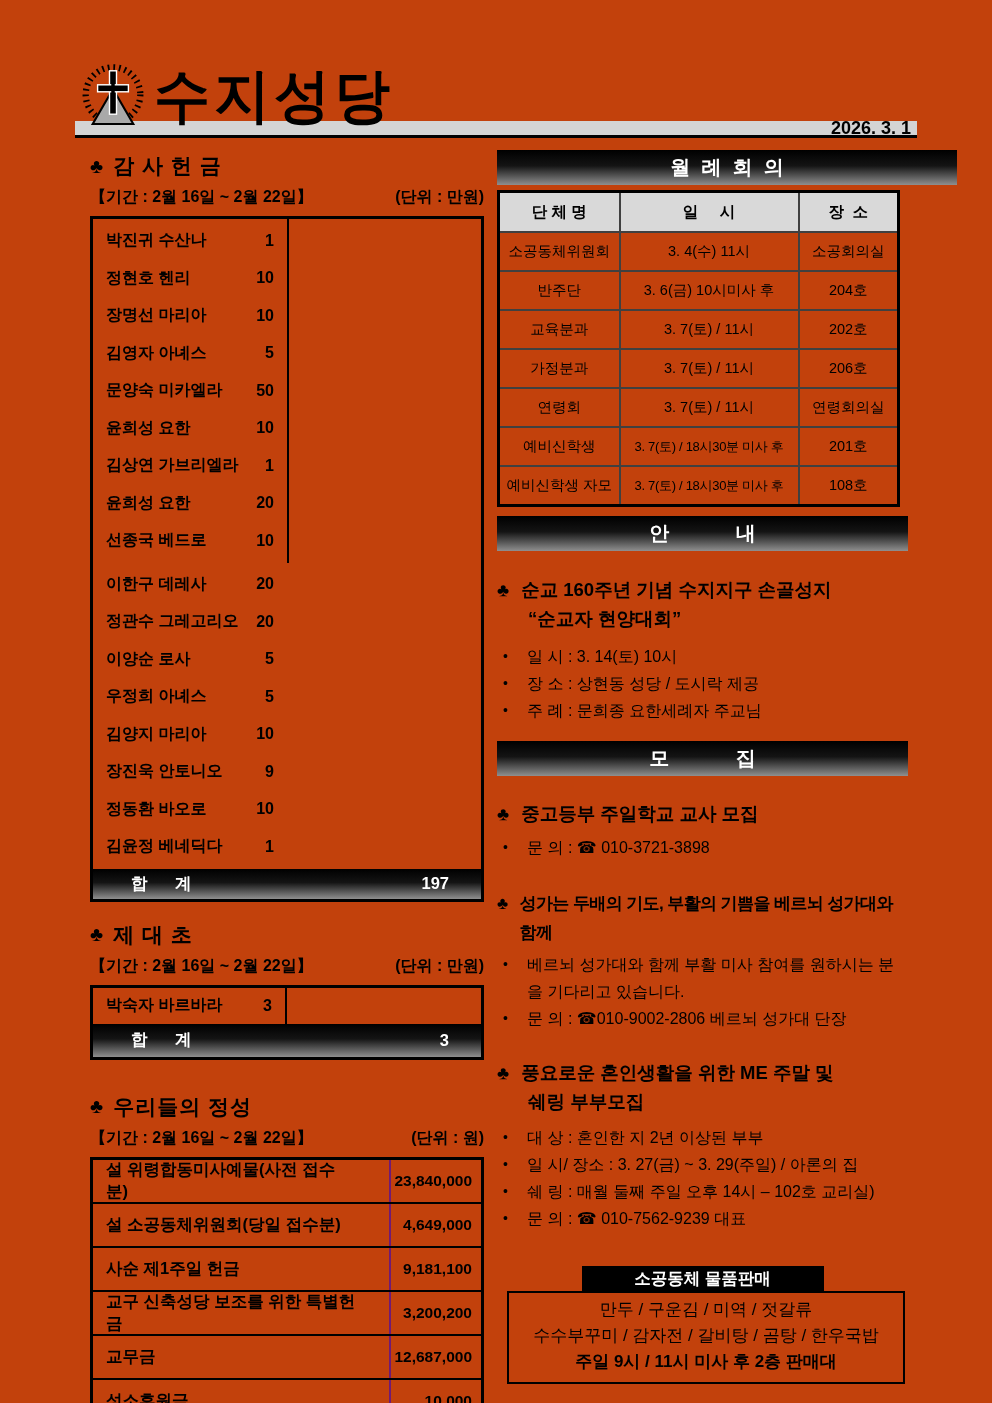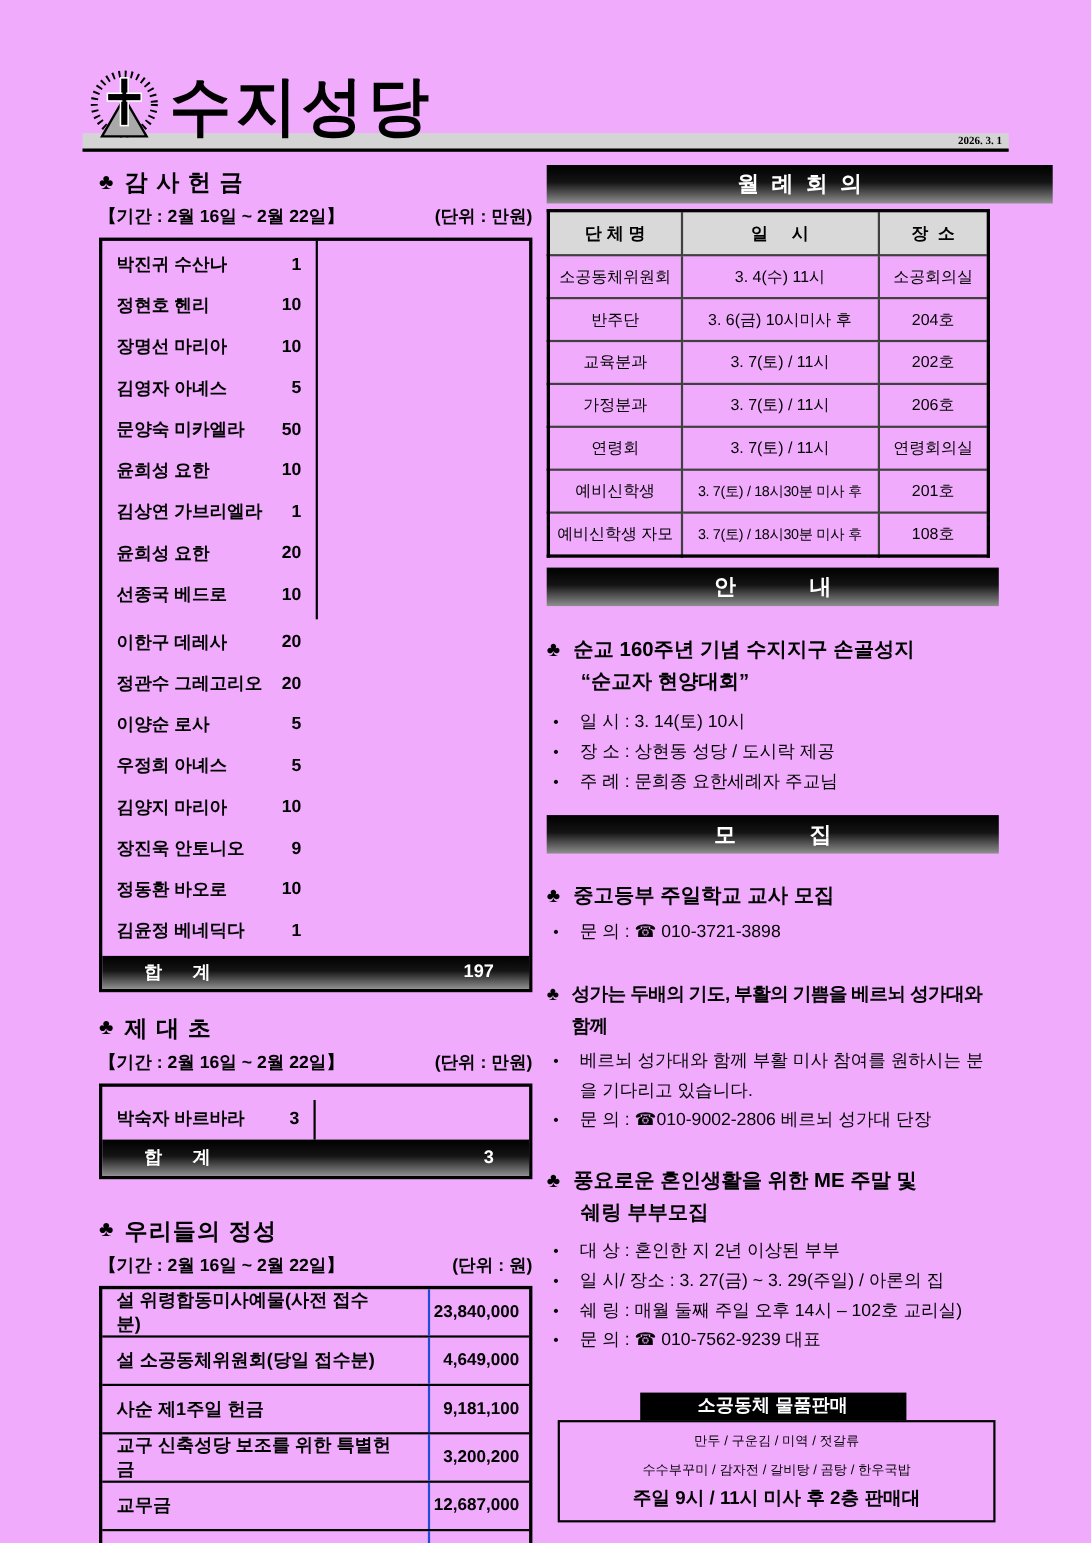--- a/index.html
+++ b/index.html
@@ -1,73 +1,73 @@
 <!DOCTYPE html>
 <html><head>
 <meta charset="utf-8">
 <style>
   html,body{margin:0;padding:0;background:#e8e8e8;}
   .page{
-    position:relative;width:992px;height:1403px;margin:0 auto;background:#f0abfc;
+    position:relative;width:992px;height:1403px;margin:0 auto;background:#c2410c;
     font-family:"Liberation Sans","DejaVu Sans",sans-serif;color:#000;overflow:hidden;
   }
   
   .header{position:absolute;left:0;top:0;width:992px;height:150px;}
   .brand{position:absolute;left:78px;top:58px;display:flex;align-items:center;z-index:2;}
   .logo-icon{width:70px;height:76px;margin-right:6px;}
   .brand-name{font-size:56px;font-weight:bold;letter-spacing:4px;line-height:1;transform:scaleY(1.05);}
   .date-bar{position:absolute;left:75px;top:121px;width:842px;height:14px;background:#d4d4d4;border-bottom:3px solid #000;}
-  .date-text{position:absolute;right:6px;bottom:-1px;font-size:10px;font-weight:bold;line-height:15px;font-family:Liberation Serif, serif;}
+  .date-text{position:absolute;right:6px;bottom:-1px;font-size:18px;font-weight:bold;line-height:15px;}
   
   .col-left{position:absolute;left:90px;top:152px;width:394px;}
   .col-right{position:absolute;left:497px;top:150px;width:411px;}
   
   .sec-title{display:flex;align-items:center;font-size:21px;font-weight:bold;letter-spacing:1px;}
   .sec-title .club{font-size:20px;margin-right:9px;}
   .period-row{display:flex;justify-content:space-between;align-items:flex-end;font-size:16px;font-weight:bold;margin:7px 0 8px 0;}
   .grad{background:linear-gradient(180deg,#000000 0%,#141414 45%,#8f8f8f 100%);color:#fff;}
   .grad-bar{height:35px;display:flex;align-items:center;justify-content:center;font-size:20px;font-weight:bold;}
   .pre{white-space:pre;}
   
   .don-table{border:3px solid #000;display:flex;}
   .don-col{width:50%;padding:3px 0;}
   .don-col.first{border-right:2px solid #000;}
   .don-row{display:flex;justify-content:space-between;align-items:center;height:37.5px;padding:0 13px;font-size:16px;font-weight:bold;}
   .total-row{display:flex;justify-content:space-between;align-items:center;height:30px;padding:0 32px 0 38px;font-size:16.5px;font-weight:bold;}
   
   .altar-table{border:3px solid #000;}
   .altar-body{display:flex;}
-  .altar-cell{width:50%;height:36px;display:flex;justify-content:space-between;align-items:center;padding:0 13px;box-sizing:border-box;font-size:16px;font-weight:bold;margin-top:12px;}
+  .altar-cell{width:50%;height:36px;display:flex;justify-content:space-between;align-items:center;padding:0 13px;box-sizing:border-box;font-size:16px;font-weight:bold;}
   .altar-cell.first{border-right:2px solid #000;}
   .altar-table .total-row{height:33px;}
   
   .offer-table{border:3px solid #000;}
   .offer-row{display:grid;grid-template-columns:1fr 92px;gap:32px;}
   .offer-row + .offer-row{border-top:2px solid #000;}
   .offer-label{padding-left:13px;display:flex;align-items:center;height:42px;font-size:16.5px;font-weight:bold;}
-  .offer-amount{border-left:2px solid #1d4ed8;display:flex;align-items:center;justify-content:flex-end;padding-right:9px;font-size:15.5px;font-weight:bold;}
+  .offer-amount{border-left:2px solid #701a75;display:flex;align-items:center;justify-content:flex-end;padding-right:9px;font-size:15.5px;font-weight:bold;}
   
   .mon-table{border-collapse:collapse;width:400px;table-layout:fixed;margin-top:5px;}
   .mon-table th,.mon-table td{border:2px solid #404040;text-align:center;vertical-align:middle;height:37px;font-size:14.5px;padding:0 2px;}
   .mon-table th{background:#d9d9d9;font-size:15.5px;font-weight:bold;height:38px;}
   .mon-table{border:3px solid #000;}
   .cell-sm{font-size:13px !important;letter-spacing:-0.3px;}
   
   .headline{display:flex;font-size:18.5px;font-weight:bold;line-height:29px;}
   .headline .club{margin-right:12px;}
   .headline.tight{font-size:17px;letter-spacing:-0.6px;}
   .headline2{font-size:18.5px;font-weight:bold;line-height:29px;padding-left:31px;}
   .bullet-line{display:flex;font-size:16px;line-height:27px;}
   .bullet-line .dot{width:24px;text-align:left;padding-left:6px;font-size:14px;}
   .bullet-line .btext{flex:1;}
   
   .sale{margin-top:34px;position:relative;}
   .sale-title{width:242px;margin:0 auto;background:#000;color:#fff;font-weight:bold;font-size:16.5px;text-align:center;height:25px;line-height:25px;}
   .sale-box{border:2px solid #000;margin-left:10px;width:394px;padding:4px 0 7px 0;}
-  .sale-line{text-align:center;font-size:12px;line-height:26px;}
+  .sale-line{text-align:center;font-size:17px;line-height:26px;}
   .sale-line.bold{font-weight:bold;font-size:17px;}
 </style>
 </head>
 <body>
 
 <div class="page">
 
   <div class="header">
     <div class="brand">
       <svg class="logo-icon" viewBox="0 0 100 100">

